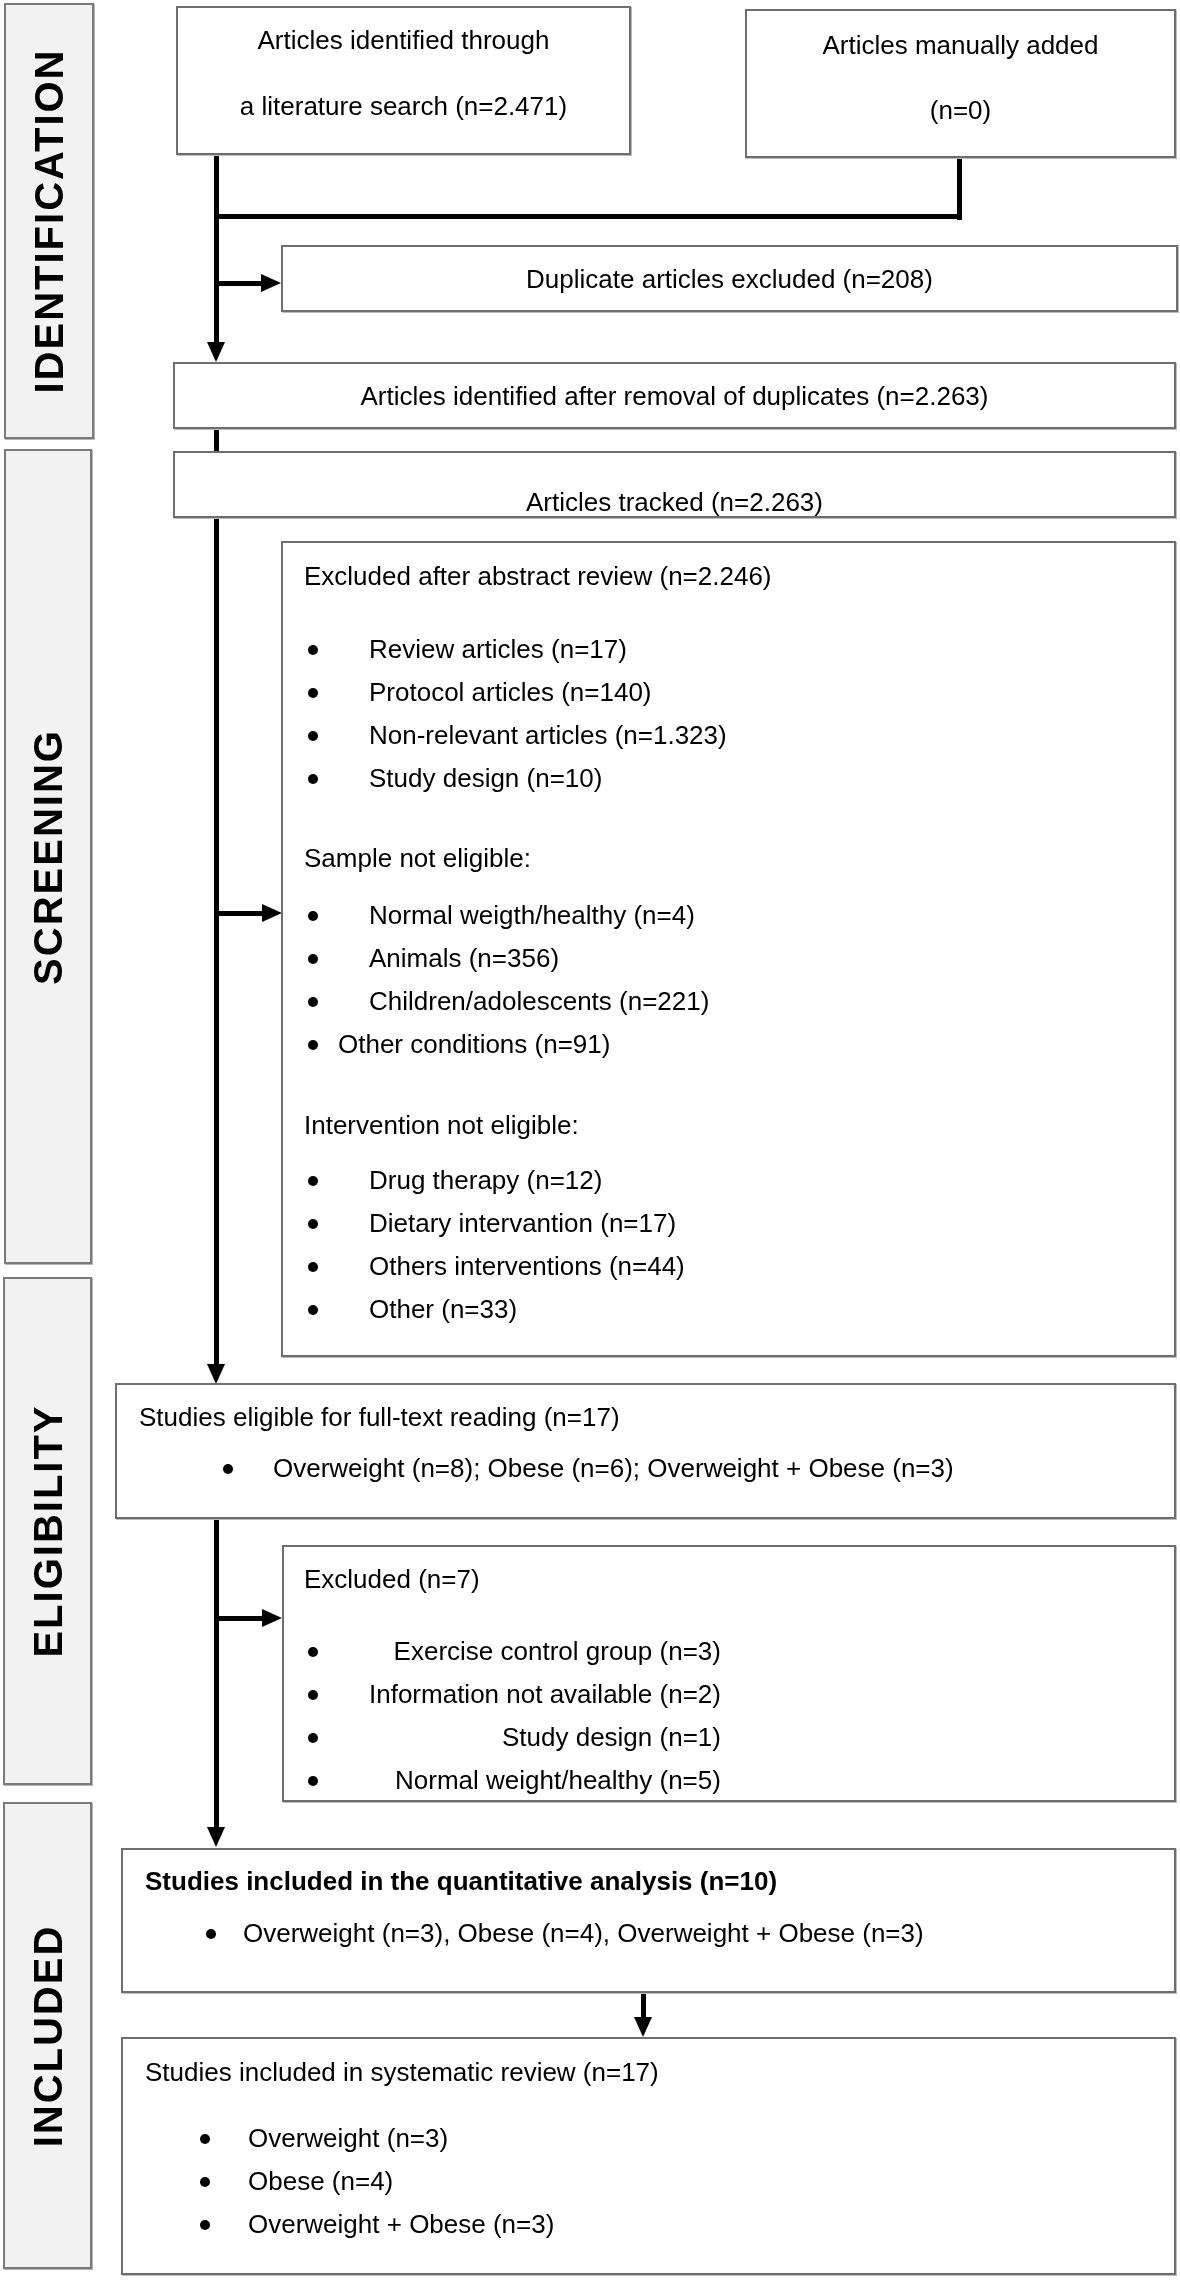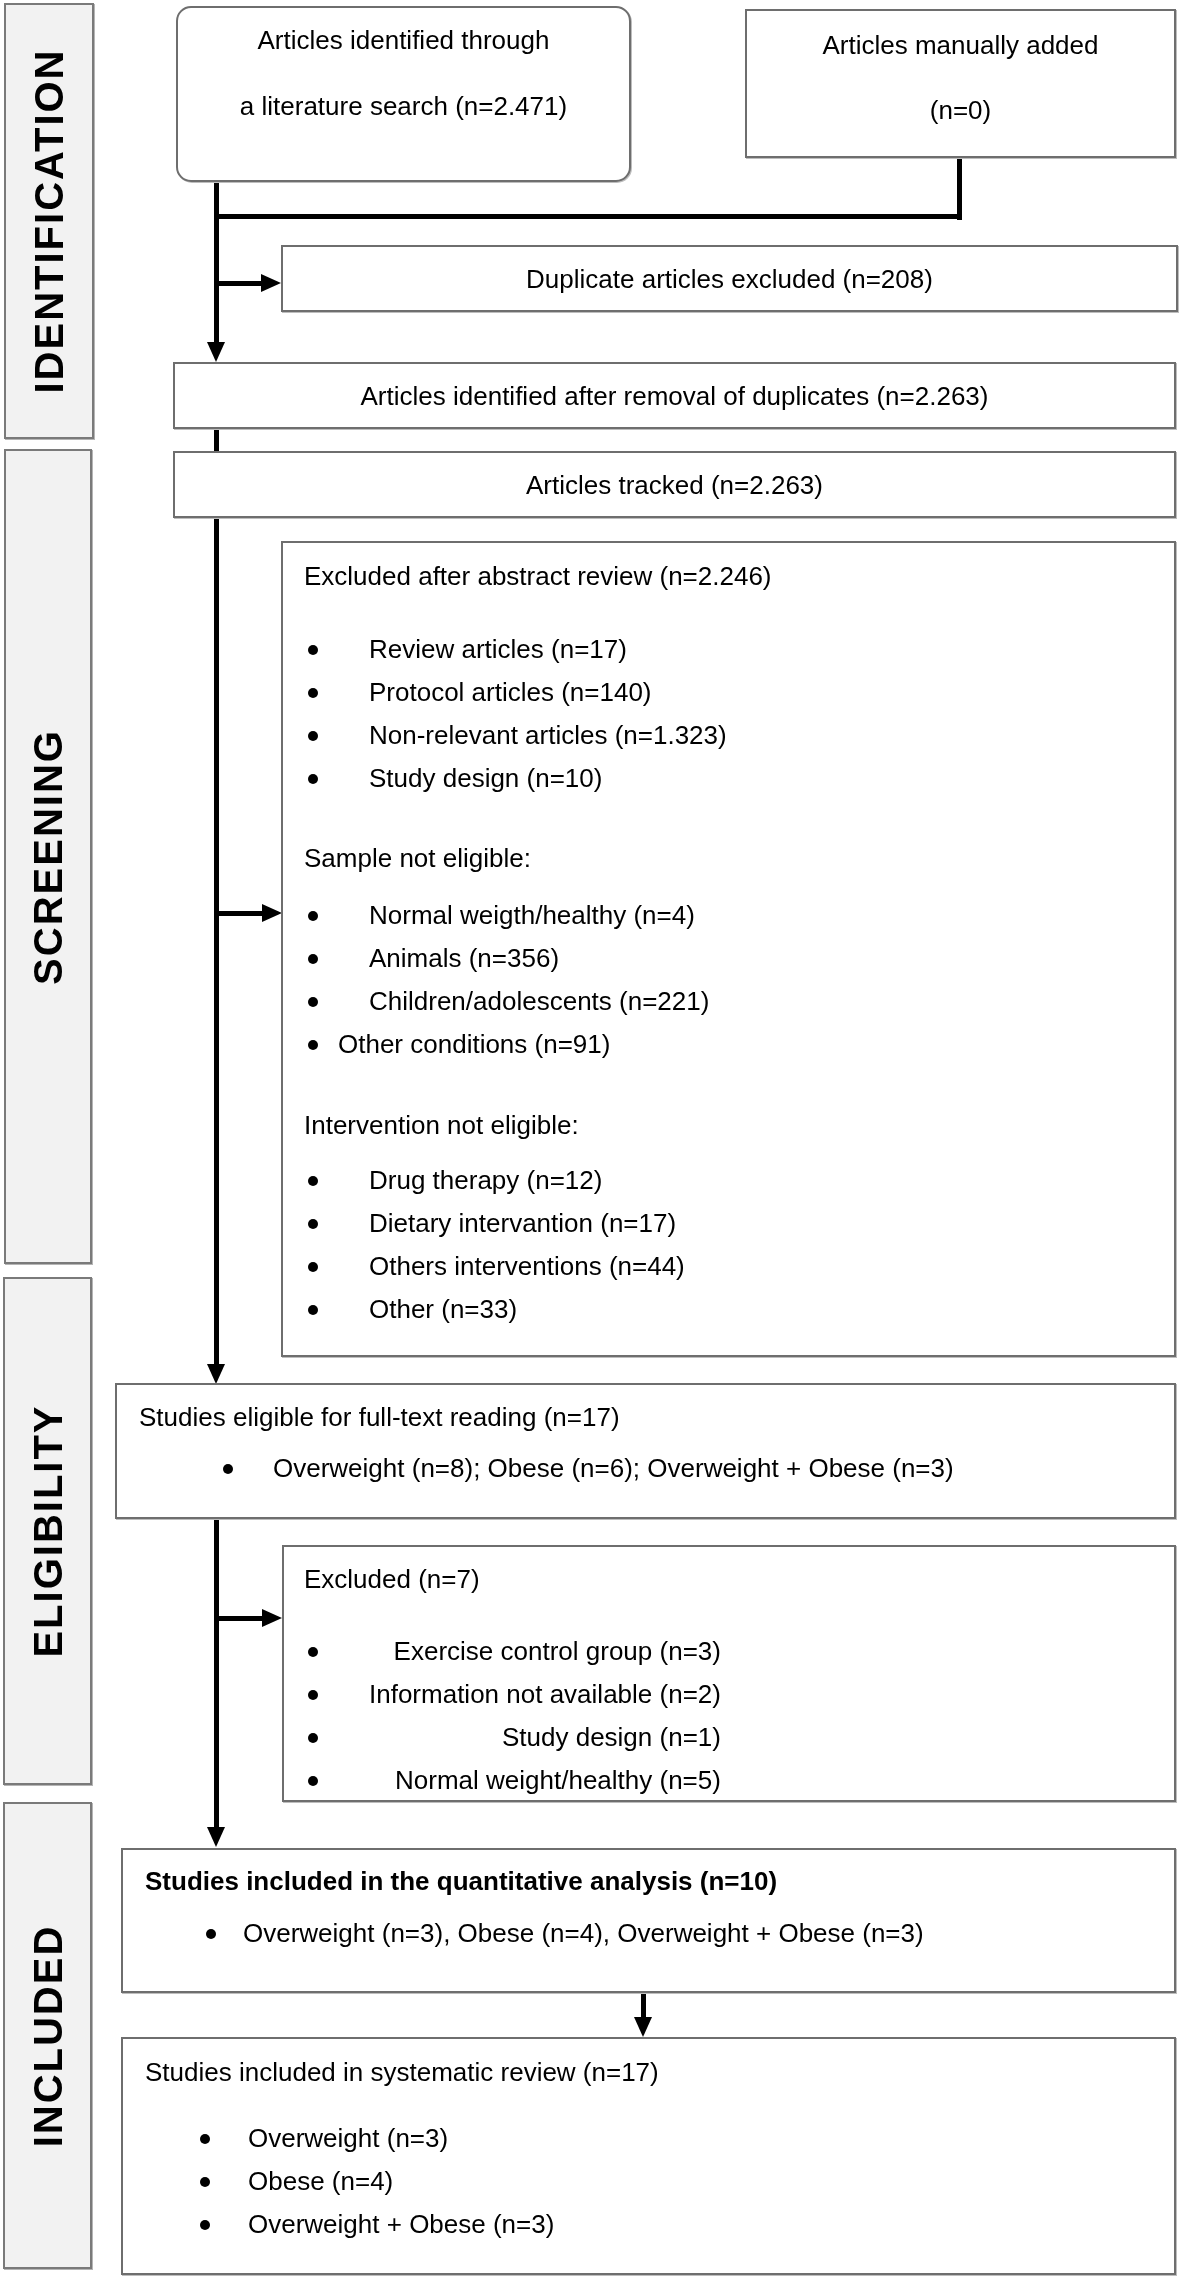--- a/index.html
+++ b/index.html
@@ -59,40 +59,40 @@
 <div class="line" style="left:216px;top:281px;width:45px;height:5px;"></div>
 <div class="ah-right" style="left:261px;top:274px;"></div>
 <div class="line" style="left:216px;top:911px;width:46px;height:5px;"></div>
 <div class="ah-right" style="left:262px;top:904px;"></div>
 <div class="line" style="left:216px;top:1616px;width:46px;height:5px;"></div>
 <div class="ah-right" style="left:262px;top:1609px;"></div>
 
 <div class="line" style="left:641px;top:1993px;width:5px;height:24px;"></div>
 <div class="ah-down" style="left:634px;top:2017px;"></div>
 
-<div class="box" style="left:176px;top:6px;width:455px;height:176px;border-radius:15px;">
+<div class="box" style="left:176px;top:6px;width:455px;height:149px;">
   <div class="center-text" style="top:17px;">Articles identified through</div>
   <div class="center-text" style="top:83px;">a literature search (n=2.471)</div>
 </div>
 
 <div class="box" style="left:745px;top:9px;width:431px;height:149px;">
   <div class="center-text" style="top:19px;">Articles manually added</div>
   <div class="center-text" style="top:84px;">(n=0)</div>
 </div>
 
 <div class="box" style="left:281px;top:245px;width:897px;height:67px;">
   <div class="center-text" style="top:17px;">Duplicate articles excluded (n=208)</div>
 </div>
 
 <div class="box" style="left:173px;top:362px;width:1003px;height:67px;">
   <div class="center-text" style="top:17px;">Articles identified after removal of duplicates (n=2.263)</div>
 </div>
 
 <div class="box" style="left:173px;top:451px;width:1003px;height:67px;">
-  <div class="center-text" style="top:17px;">Articles tracked (n=2.263)</div>
+  <div class="center-text" style="top:34px;">Articles tracked (n=2.263)</div>
 </div>
 
 <div class="box" style="left:281px;top:541px;width:895px;height:816px;">
   <div class="heading" style="left:21px;top:18px;">Excluded after abstract review (n=2.246)</div>
   <ul class="list" style="left:21px;top:85px;">
     <li><span class="bullet" style="left:4px;"></span><span style="margin-left:65px;">Review articles (n=17)</span></li>
     <li><span class="bullet" style="left:4px;"></span><span style="margin-left:65px;">Protocol articles (n=140)</span></li>
     <li><span class="bullet" style="left:4px;"></span><span style="margin-left:65px;">Non-relevant articles (n=1.323)</span></li>
     <li><span class="bullet" style="left:4px;"></span><span style="margin-left:65px;">Study design (n=10)</span></li>
   </ul>

